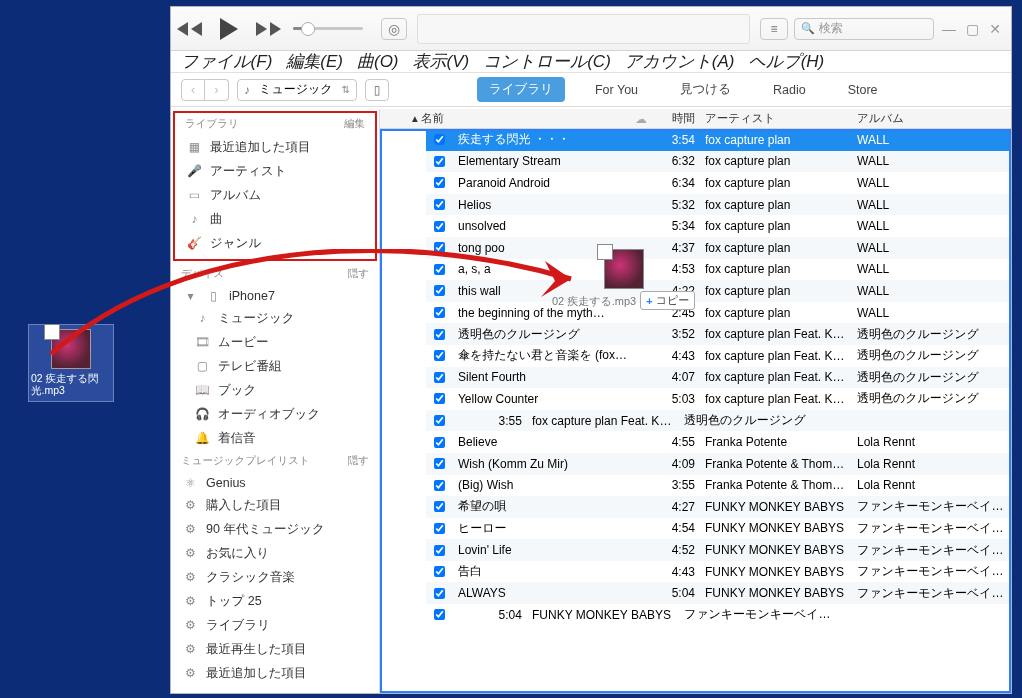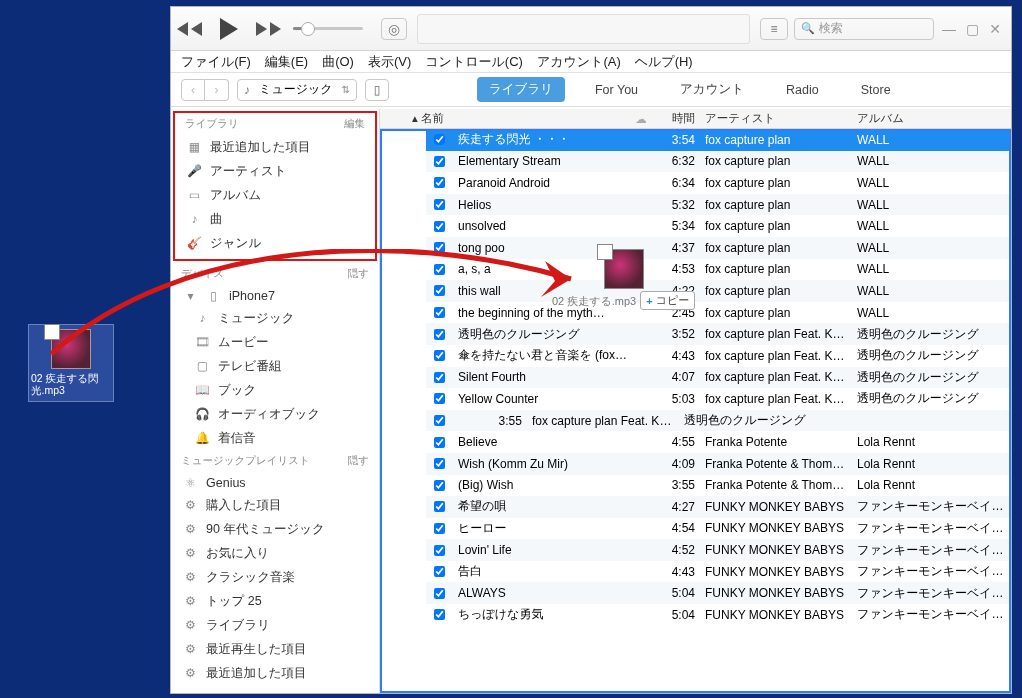--- a/index.html
+++ b/index.html
@@ -63,21 +63,21 @@
   .airplay{width:26px;height:22px;border:1px solid #c9c9c9;border-radius:4px;margin-left:18px;display:flex;align-items:center;justify-content:center;font-size:14px;color:#777;}
   .lcd{flex:1;margin:0 10px;height:30px;background:#f7f7f7;border:1px solid #dedede;border-radius:3px;display:flex;align-items:center;justify-content:center;}
   .apple-logo{font-size:18px;color:#8a8a8a;}
   .viewbtn{width:28px;height:22px;border:1px solid #c9c9c9;border-radius:4px;margin-right:6px;display:flex;align-items:center;justify-content:center;color:#777;font-size:12px;}
   .search{width:140px;height:22px;border:1px solid #c9c9c9;border-radius:4px;margin-right:8px;display:flex;align-items:center;padding:0 6px;color:#999;gap:4px;}
   .search .mag{font-size:11px}
   .winctrls{display:flex;gap:10px;margin-right:10px;color:#999;font-size:14px;}
 
   
   .menubar{height:22px;border-bottom:1px solid #e1e1e1;display:flex;align-items:center;gap:14px;padding:0 10px;color:#222;}
-  .menubar span{font-size:13px;}
+  .menubar span{font-size:17px;font-style:italic;}
 
   
   .secbar{height:34px;border-bottom:1px solid #dcdcdc;display:flex;align-items:center;padding:0 10px;gap:8px;}
   .navbtns{display:flex;}
   .navbtns div{width:24px;height:22px;border:1px solid #c9c9c9;display:flex;align-items:center;justify-content:center;color:#bbb; font-family: sans-serif;}
   .navbtns div:first-child{border-radius:4px 0 0 4px;}
   .navbtns div:last-child{border-radius:0 4px 4px 0;border-left:none;}
   .srcselect{width:120px;height:22px;border:1px solid #c9c9c9;border-radius:4px;display:flex;align-items:center;justify-content:space-between;padding:0 6px;font-size:12px;}
   .devbtn{width:24px;height:22px;border:1px solid #c9c9c9;border-radius:4px;display:flex;align-items:center;justify-content:center;color:#666;}
   .tabs{display:flex;gap:18px;margin-left:80px;align-items:center;}
@@ -178,21 +178,21 @@
       <span style="color:#777">♪</span>
       <span>ミュージック</span>
       <span style="font-size:10px;color:#888">⇅</span>
     </div>
     <div class="devbtn">
         <span>▯</span>
       </div>
     <div class="tabs" id="tabs">
         <div class="tab active">ライブラリ</div>
         <div class="tab">For You</div>
-        <div class="tab">アカウント</div>
+        <div class="tab">見つける</div>
         <div class="tab">Radio</div>
         <div class="tab">Store</div>
       </div>
   </div>
 
   <div class="body">
     <div class="sidebar">
       <div class="library-box">
         <div class="sb-section-hdr">
           <span>ライブラリ</span>
@@ -537,21 +537,20 @@
             <div class="nm">ALWAYS</div>
             <div style="width:28px"></div>
             <div class="tm">5:04</div>
             <div class="ar">FUNKY MONKEY BABYS</div>
             <div class="al">ファンキーモンキーベイビー…</div>
           </div>
           <div class="row">
             <div class="chk">
               <input type="checkbox" checked="" style="">
             </div>
-            <div class="nm">ちっぽけな勇気</div>
             <div style="width:28px"></div>
             <div class="tm">5:04</div>
             <div class="ar">FUNKY MONKEY BABYS</div>
             <div class="al">ファンキーモンキーベイビー…</div>
           </div>
         </div>
     </div>
   </div>
 
   <svg class="red-arrow" viewBox="0 0 570 120">

